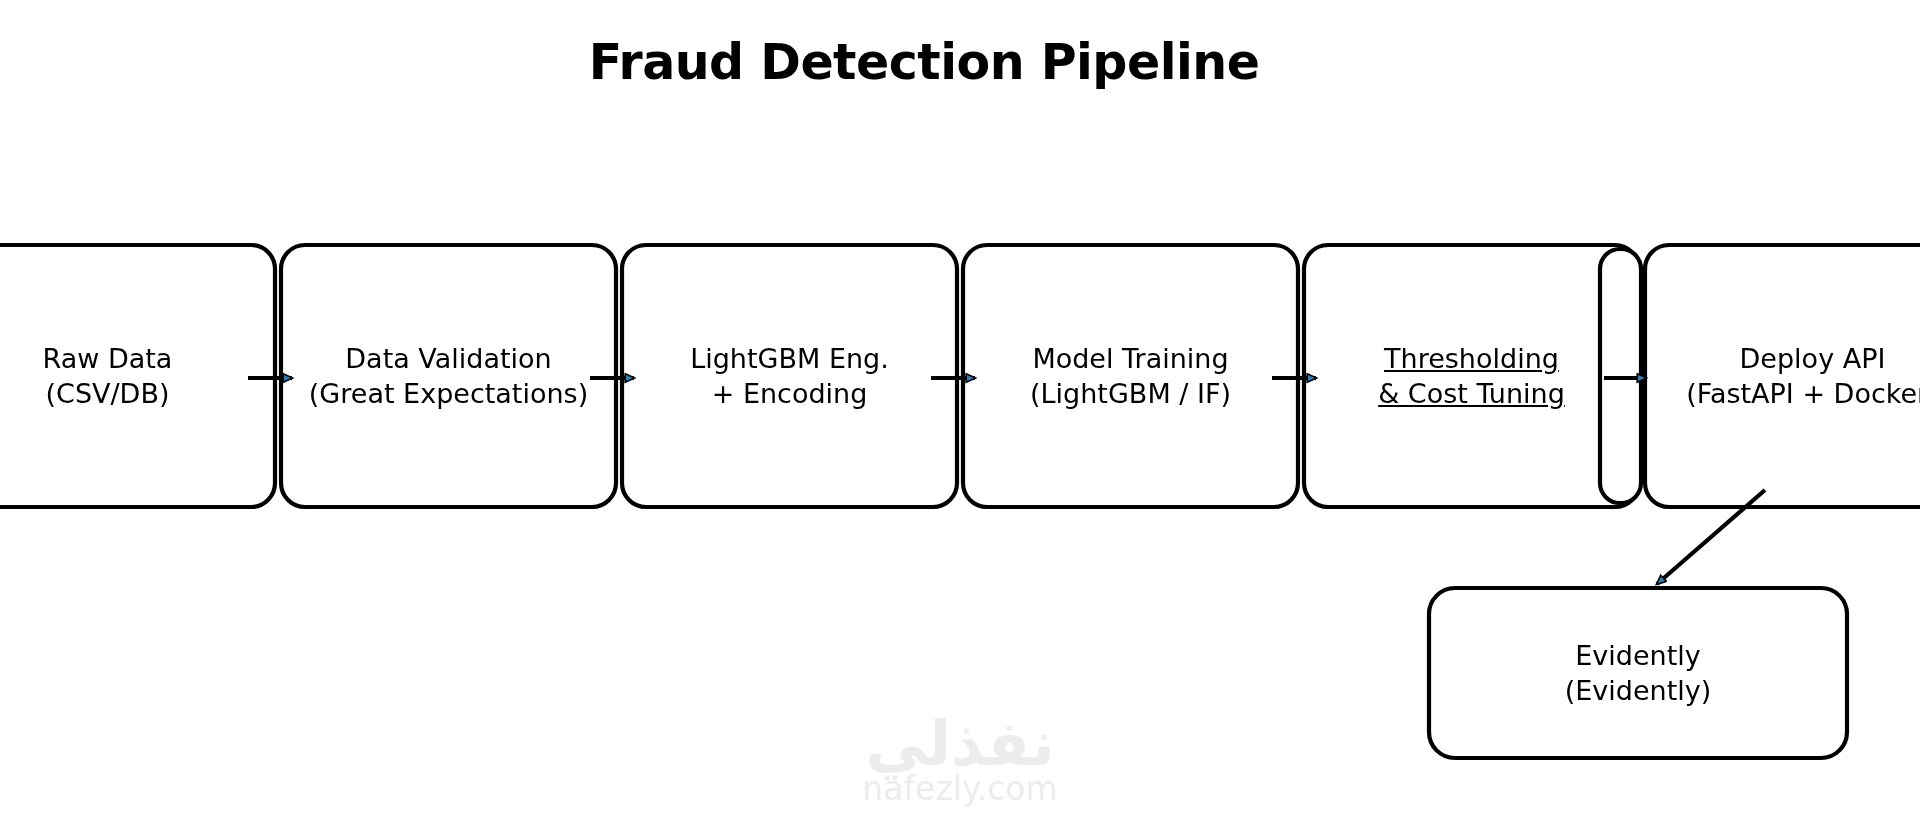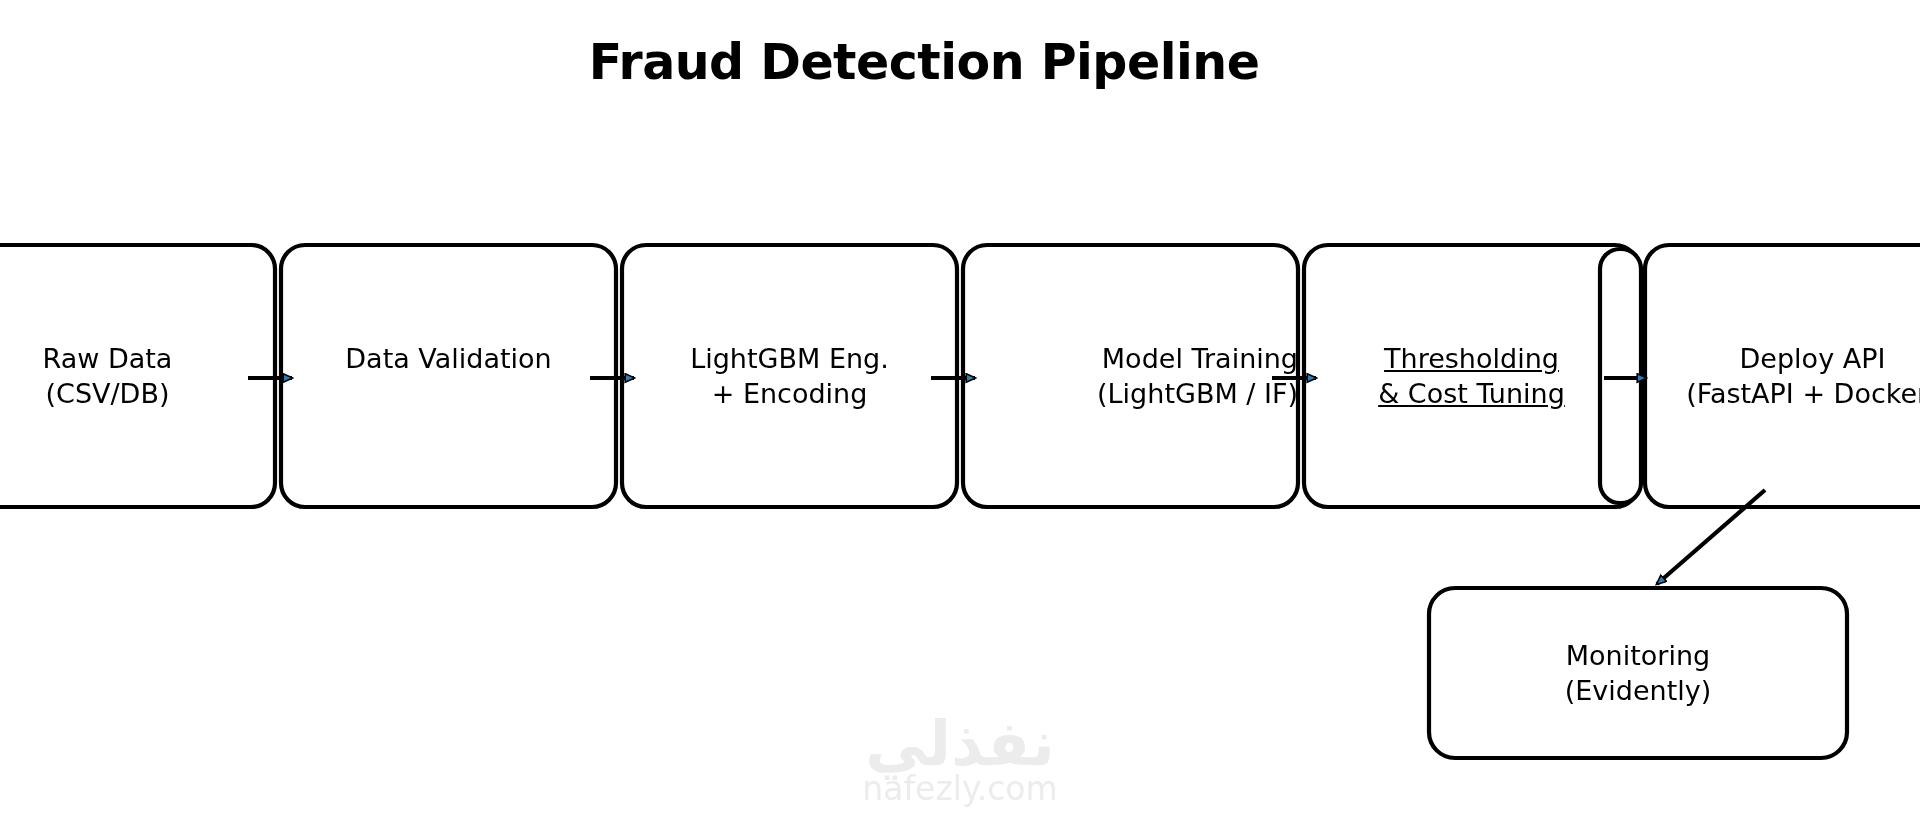--- a/index.html
+++ b/index.html
@@ -125,43 +125,44 @@
 
 <div class="diagram-title">Fraud Detection Pipeline</div>
 
 <div class="node-label" style="left:-60px; top:341px; width:335px;">
   <span class="l1">Raw Data</span>
   <span class="l2">(CSV/DB)</span>
 </div>
 
 <div class="node-label" style="left:281px; top:341px; width:335px;">
   <span class="l1">Data Validation</span>
+  <span class="l2">(Great Expectations)</span>
 </div>
 
 <div class="node-label" style="left:622px; top:341px; width:335px;">
   <span class="l1">LightGBM Eng.</span>
   <span class="l2">+ Encoding</span>
 </div>
 
-<div class="node-label" style="left:963px; top:341px; width:335px;text-align:right;">
+<div class="node-label" style="left:963px; top:341px; width:335px;">
   <span class="l1">Model Training</span>
   <span class="l2">(LightGBM / IF)</span>
 </div>
 
 <div class="node-label" style="left:1304px; top:341px; width:335px;text-decoration:underline;">
   <span class="l1">Thresholding</span>
   <span class="l2">&amp; Cost Tuning</span>
 </div>
 
 <div class="node-label" style="left:1645px; top:341px; width:335px;">
   <span class="l1">Deploy API</span>
   <span class="l2">(FastAPI + Docker)</span>
 </div>
 
 <div class="node-label" style="left:1429px; top:638px; width:418px;">
-  <span class="l1">Monitoring</span>
+  <span class="l1">Evidently</span>
   <span class="l2">(Evidently)</span>
 </div>
 
 <div class="watermark">
   <span class="wm-ar">نفذلي</span>
   <span class="wm-domain">nafezly.com</span>
 </div>
 
 </body></html>

